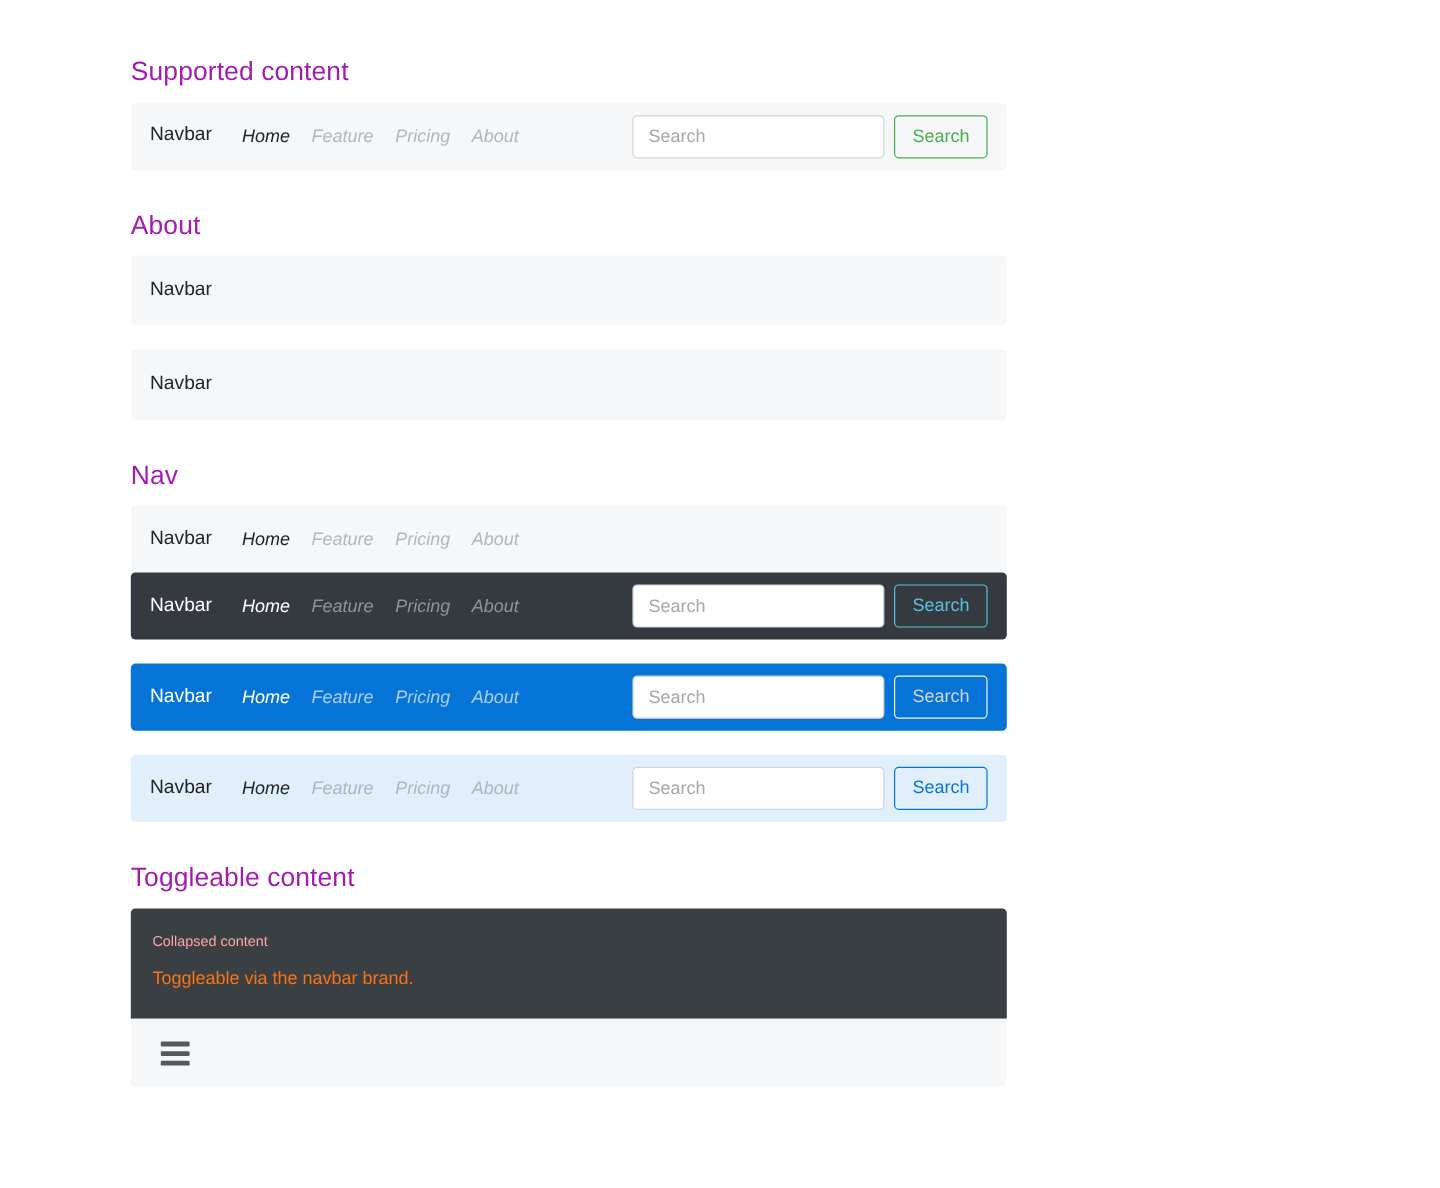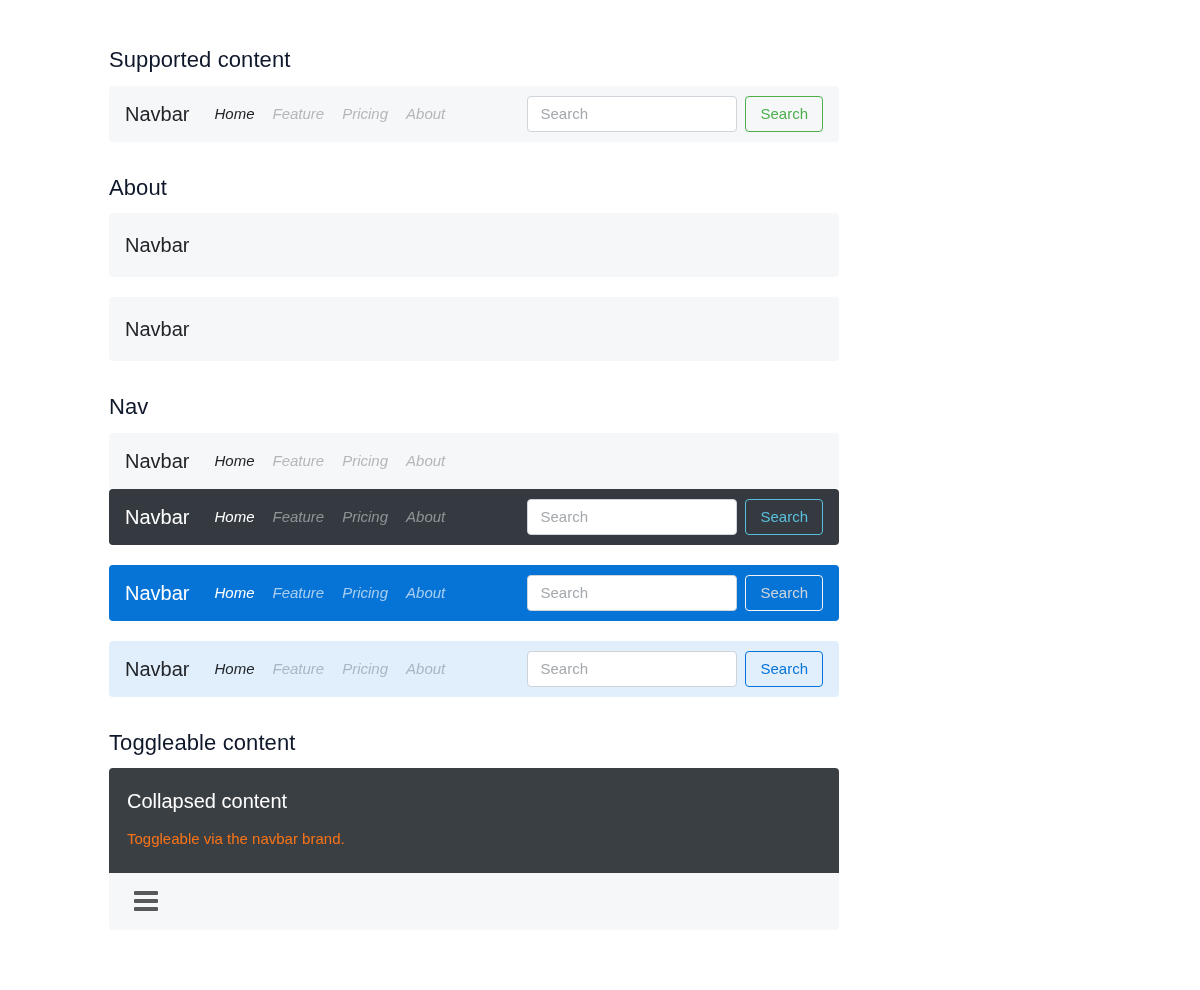--- a/index.html
+++ b/index.html
@@ -15,21 +15,21 @@
   .page {
     width: 730px;
     margin: 0 auto;
     padding-top: 46px;
     position: relative;
     left: -126px;
   }
   .section-heading {
     font-size: 22px;
     font-weight: 400;
-    color: #0f172a;
+    color: #a21caf;
     line-height: 1.25;
     margin: 0 0 12px 0;
     letter-spacing: 0.1px;
   }
   .gap-lg { margin-top: 32px; }
 
   
   .navbar {
     display: flex;
     align-items: center;
@@ -38,21 +38,21 @@
     padding: 8px 16px;
     border-radius: 4px;
     min-height: 56px;
   }
   .navbar-light  { background: #f6f7f8; }
   .navbar-dark   { background: #343a40; }
   .navbar-blue   { background: #0674d6; }
   .navbar-sky    { background: #e1effc; }
 
   .navbar-brand {
-    font-size: 20px;
+    font-size: 16px;
     line-height: 1.4;
     padding: 4px 0;
     margin-right: 16px;
     white-space: nowrap;
     text-decoration: none;
     cursor: pointer;
   }
   .brand-dark-text  { color: #212529; }
   .brand-light-text { color: #ffffff; }
 
@@ -137,22 +137,22 @@
   }
 
   
   .collapse-wrap { width: 730px; }
   .collapse-panel {
     background: #3a3f44;
     border-radius: 4px 4px 0 0;
     padding: 18px 18px 22px 18px;
   }
   .collapse-title {
-    color: #ffffff;
-    font-size: 20px;
+    color: #fca5a5;
+    font-size: 12px;
     line-height: 1.5;
     margin: 0 0 12px 0;
     font-weight: 400;
   }
   .collapse-text {
     color: #f97316;
     font-size: 15px;
     line-height: 1.5;
     margin: 0;
   }

